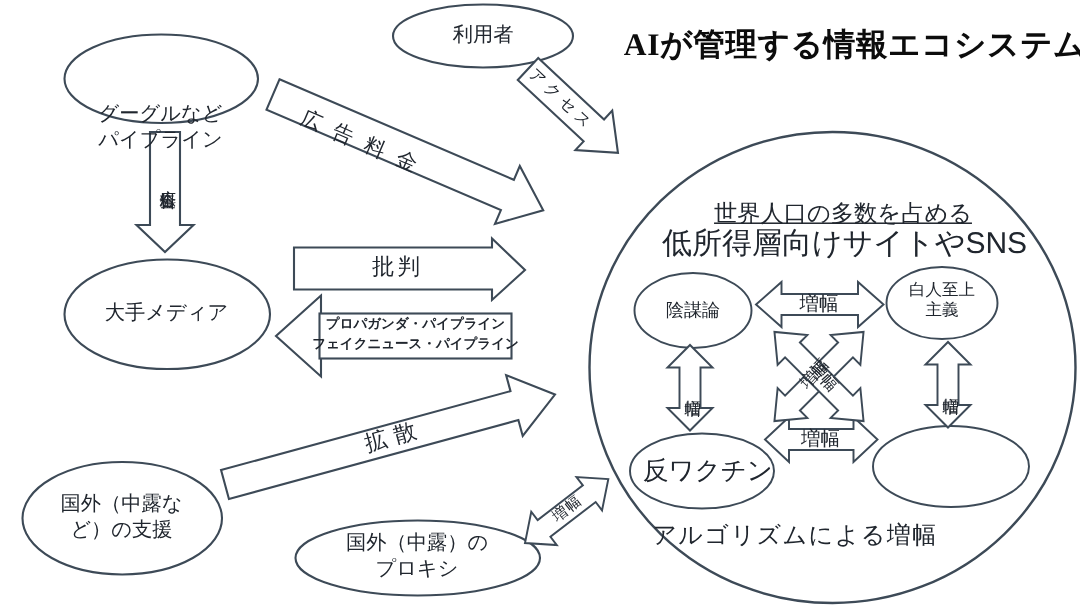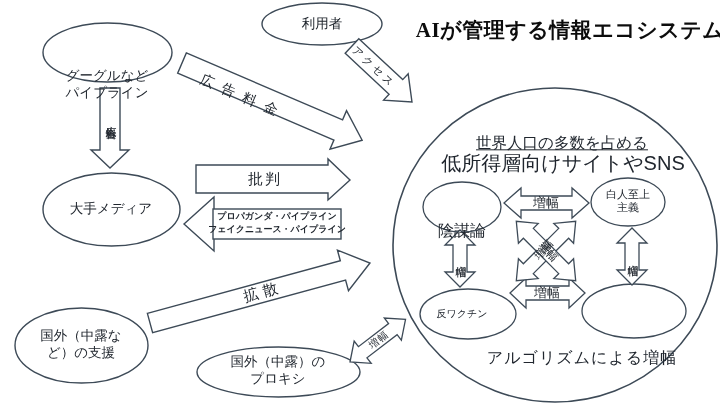--- a/index.html
+++ b/index.html
@@ -91,29 +91,29 @@
   <div class="lbl serif" style="left:265px;top:179px;font-size:15px;letter-spacing:2px;">批判</div>
   <div class="lbl sans two-line" style="left:277px;top:223px;font-size:9px;font-weight:bold;line-height:1.45;">
     <span>プロパガンダ・パイプライン</span>
     <span>フェイクニュース・パイプライン</span>
   </div>
   <div class="lbl serif" style="left:263px;top:292px;font-size:15px;letter-spacing:5px;transform:translate(-50%,-50%) rotate(-15.25deg);">拡散</div>
   <div class="lbl serif" style="left:379px;top:340px;font-size:10px;letter-spacing:1px;transform:translate(-50%,-50%) rotate(-37.5deg);">増幅</div>
 
   <div class="lbl sans" style="left:562px;top:143px;font-size:15.5px;text-decoration:underline;">世界人口の多数を占める</div>
   <div class="lbl sans" style="left:563px;top:163px;font-size:20px;">低所得層向けサイトやSNS</div>
-  <div class="lbl sans" style="left:462px;top:207px;font-size:16px;margin-top:24px;">陰謀論</div>
+  <div class="lbl sans" style="left:462px;top:207px;font-size:12px;">陰謀論</div>
   <div class="lbl sans two-line" style="left:628px;top:201px;font-size:11px;line-height:1.2;">
     <span>白人至上</span>
     <span>主義</span>
   </div>
-  <div class="lbl sans" style="left:462px;top:314px;font-size:10px;">反ワクチン</div>
+  <div class="lbl sans" style="left:472px;top:314px;font-size:17px;">反ワクチン</div>
 
   <div class="lbl sans" style="left:546px;top:203px;font-size:13px;">増幅</div>
   <div class="lbl sans" style="left:547px;top:293px;font-size:13px;">増幅</div>
   <div class="lbl sans vert" style="left:460px;top:258px;font-size:11px;">増幅</div>
   <div class="lbl sans vert" style="left:632px;top:257px;font-size:11px;">増幅</div>
   <div class="lbl sans" style="left:544px;top:250px;font-size:11px;transform:translate(-50%,-50%) rotate(-48deg);">増幅</div>
   <div class="lbl sans" style="left:548px;top:252px;font-size:11px;transform:translate(-50%,-50%) rotate(48deg);">増幅</div>
 
-  <div class="lbl sans" style="left:582px;top:358px;font-size:16px;letter-spacing:1px;">アルゴリズムによる増幅</div>
+  <div class="lbl sans" style="left:530px;top:358px;font-size:16px;letter-spacing:1px;">アルゴリズムによる増幅</div>
 
 </div>
 
 </body></html>

